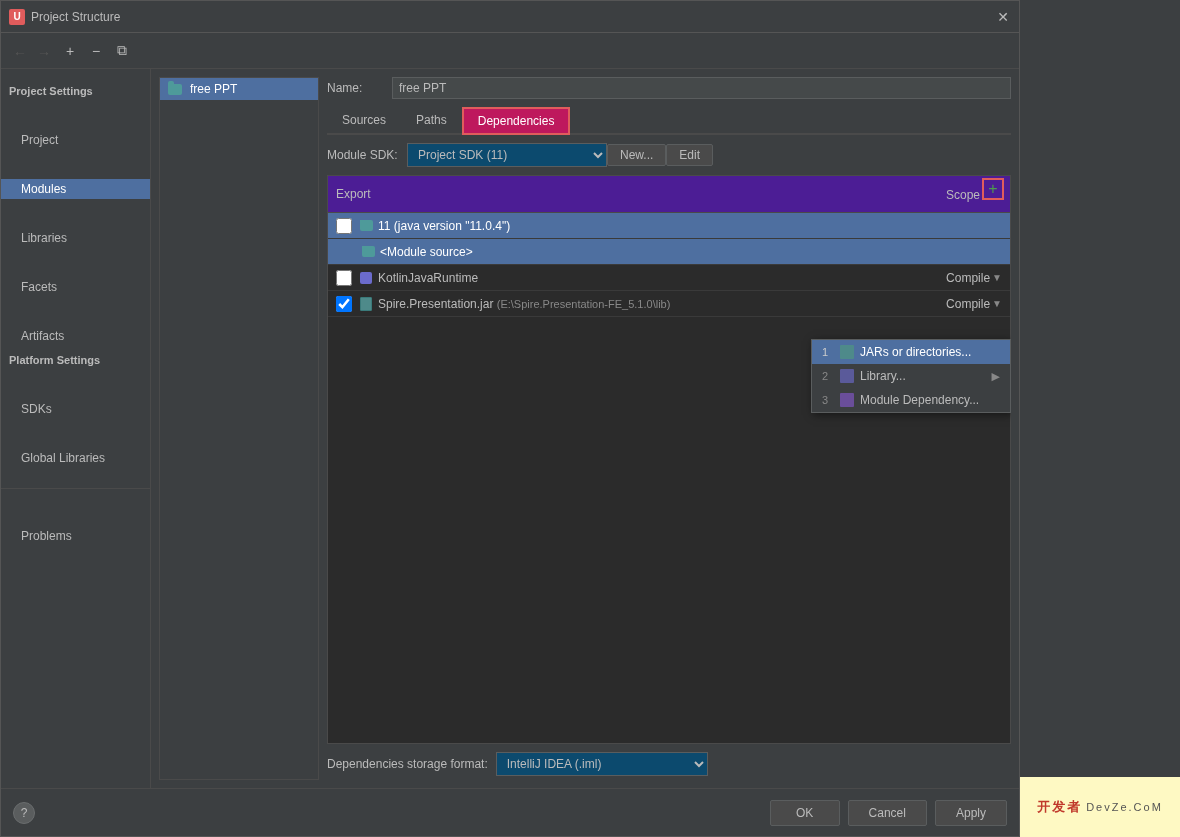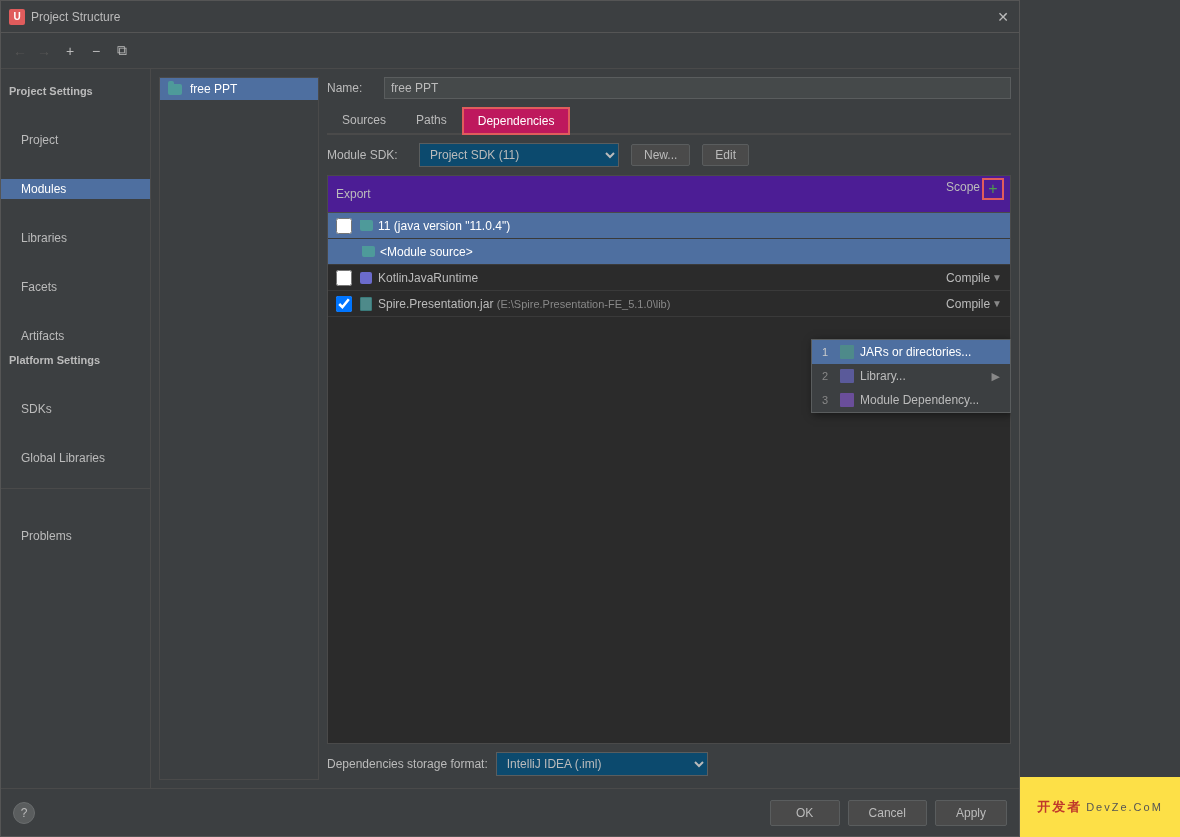--- a/index.html
+++ b/index.html
@@ -154,21 +154,21 @@
       align-items: center;
       gap: 4px;
     }
     .module-item.active { background: #4e6fa0; color: white; }
 
     
     .name-row {
       display: flex;
       align-items: center;
       margin-bottom: 8px;
-      gap: 7px;
+      gap: 15px;
     }
 
     .name-label {
       color: #bbbbbb;
       font-size: 12px;
       min-width: 50px;
     }
 
     .name-input {
       flex: 1;
@@ -199,21 +199,21 @@
       border: 2px solid #e05c5c;
       border-bottom: none;
       color: #ffffff;
       margin-bottom: -2px;
     }
 
     
     .sdk-row {
       display: flex;
       align-items: center;
-      gap: 12px;
+      gap: 0;
       margin-bottom: 8px;
     }
 
     .sdk-label {
       color: #bbbbbb;
       font-size: 12px;
       min-width: 80px;
     }
 
     .sdk-select {
@@ -292,21 +292,21 @@
       font-size: 12px;
       color: #bbbbbb;
       display: flex;
       align-items: center;
       gap: 2px;
     }
 
     .scope-col {
       position: absolute;
       right: 30px;
-      top: 4px;
+      top: 12px;
       color: #bbbbbb;
       font-size: 12px;
     }
 
     .add-btn-col {
       position: absolute;
       right: 6px;
       top: 2px;
       width: 22px;
       height: 22px;
@@ -408,21 +408,21 @@
       margin-right: auto;
     }
 
     
     .watermark {
       position: absolute;
       bottom: 0;
       right: 0;
       width: 160px;
       height: 60px;
-      background: #fde047;
+      background: #fef9c3;
       display: flex;
       align-items: center;
       justify-content: center;
       color: #6a6d6e;
       font-size: 14px;
       letter-spacing: 2px;
     }
 
     
     .folder-icon {

